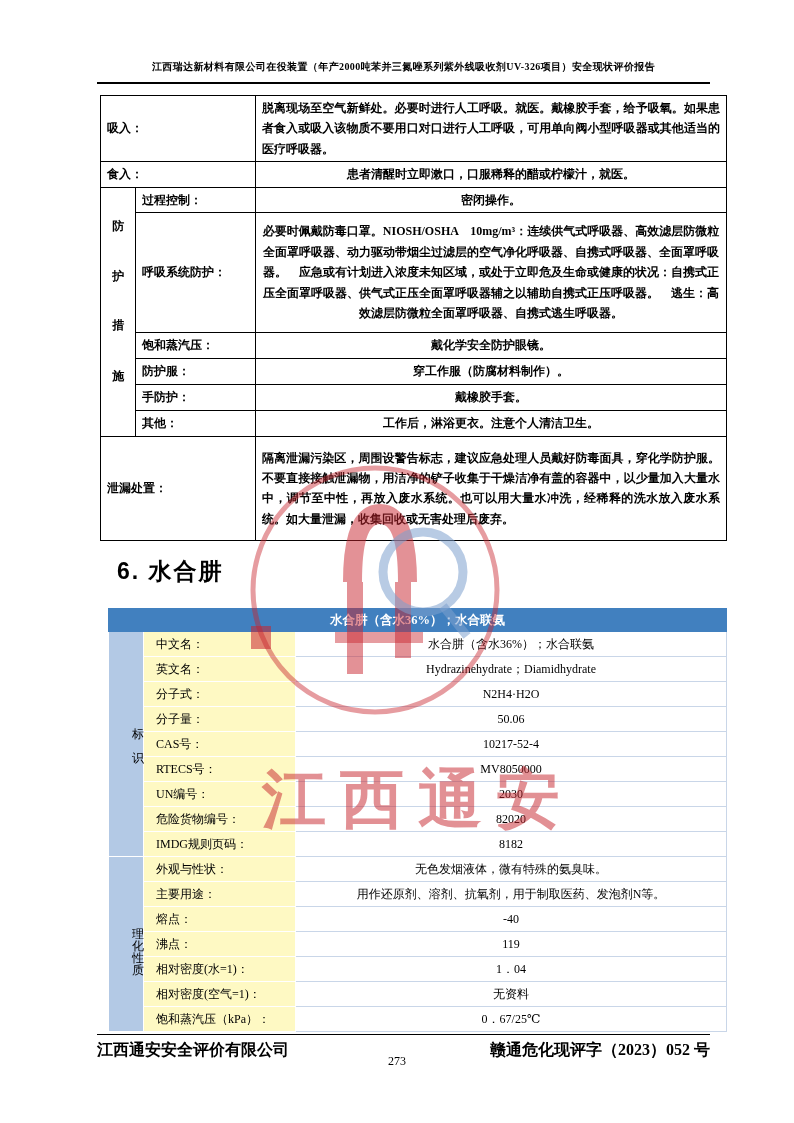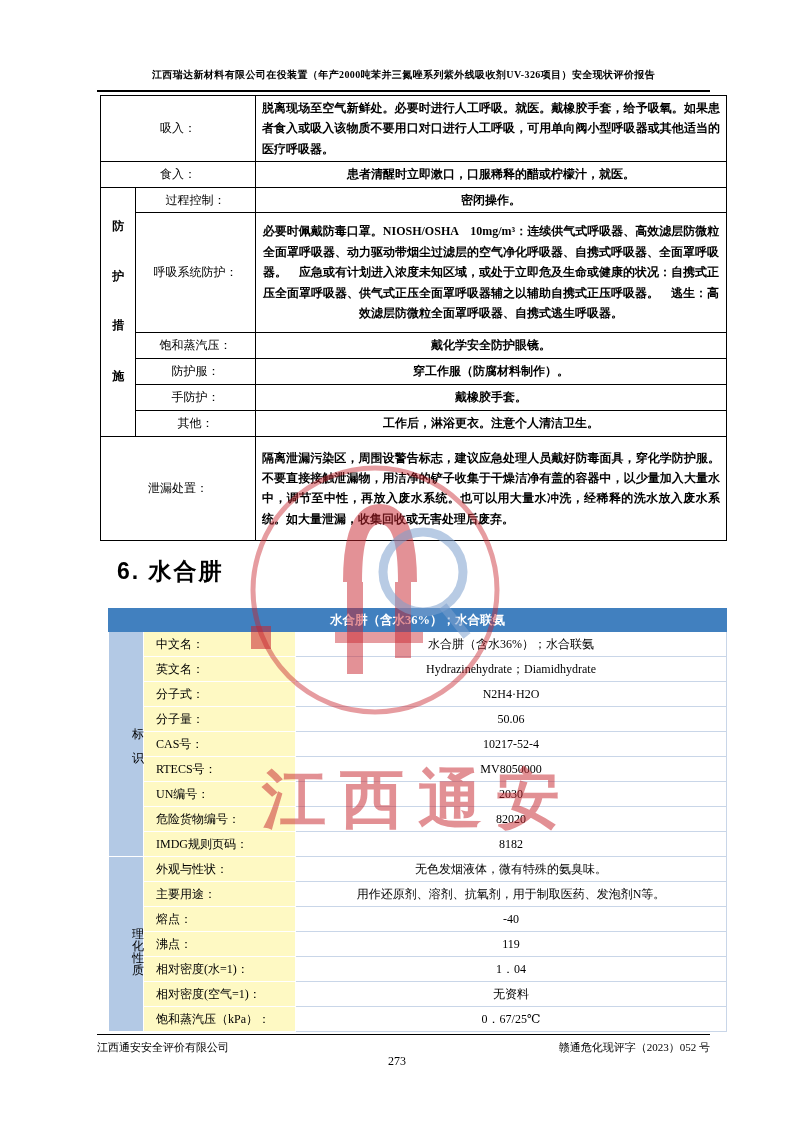--- a/index.html
+++ b/index.html
@@ -2,29 +2,29 @@
 <html><head>
 <meta charset="utf-8">
 <style>
   html,body{margin:0;padding:0;}
   body{
     width:794px;height:1123px;position:relative;background:#ffffff;
     font-family:"Liberation Serif","DejaVu Serif",serif;color:#000;overflow:hidden;
   }
   
   .header{
-    position:absolute;top:68px;left:97px;width:613px;text-align:center;
+    position:absolute;top:60px;left:97px;width:613px;text-align:center;
     font-size:10px;font-weight:bold;letter-spacing:.4px;
     padding-bottom:8px;border-bottom:2px solid #000;
   }
   
   table{border-collapse:collapse;}
   .t1{position:absolute;top:95px;left:100px;width:627px;table-layout:fixed;font-size:12px;}
   .t1 td{border:1px solid #000;padding:2px 6px;vertical-align:middle;line-height:1.7;}
-  .t1 .lab{text-align:center;font-weight:normal;}
+  .t1 .lab{text-align:left;font-weight:bold;}
   .t1 .cnt{font-weight:bold;}
   .just{text-align:justify;}
   .ctr{text-align:center;}
   .vcell{text-align:center;vertical-align:middle;}
   .vtext{writing-mode:vertical-rl;text-orientation:upright;display:inline-block;}
   .vt-big{letter-spacing:50px;font-weight:bold;}
   .vt-mid{letter-spacing:24px;}
   .vt-sml{letter-spacing:12px;}
   
   .heading{
@@ -36,21 +36,21 @@
   .t2 td{border:1px solid #c9d6e8;padding:0 20px;vertical-align:middle;height:24px;}
   .t2 .hd td{background:#4180bf;color:#fff;font-weight:bold;text-align:center;border-color:#4180bf;height:22px;font-size:12.5px;}
   .t2 .scell{background:#b3c9e5;border-color:#ffffff;text-align:center;}
   .t2 .lab2{background:#fef9c3;border-color:#ffffff;padding-left:12px;}
   .t2 .val{text-align:center;background:#fff;}
   
   .pagenum{position:absolute;top:1006px;left:0;width:794px;text-align:center;font-size:12px;margin-top:48px;}
   .footline{position:absolute;top:1034px;left:97px;width:613px;border-top:1.5px solid #000;height:0;}
   .footer{
     position:absolute;top:1040px;left:97px;width:613px;display:flex;
-    justify-content:space-between;font-size:11px;font-weight:normal;
+    justify-content:space-between;font-size:16px;font-weight:bold;
   }
   
   .wm-text{
     position:absolute;top:756px;left:262px;font-size:64px;font-weight:bold;
     font-family:"Liberation Sans","DejaVu Sans",sans-serif;
     color:rgba(197,34,41,.5);letter-spacing:14px;z-index:5;
     pointer-events:none;white-space:nowrap;
   }
   .stamp{position:absolute;top:460px;left:235px;z-index:5;pointer-events:none;}
 </style>

